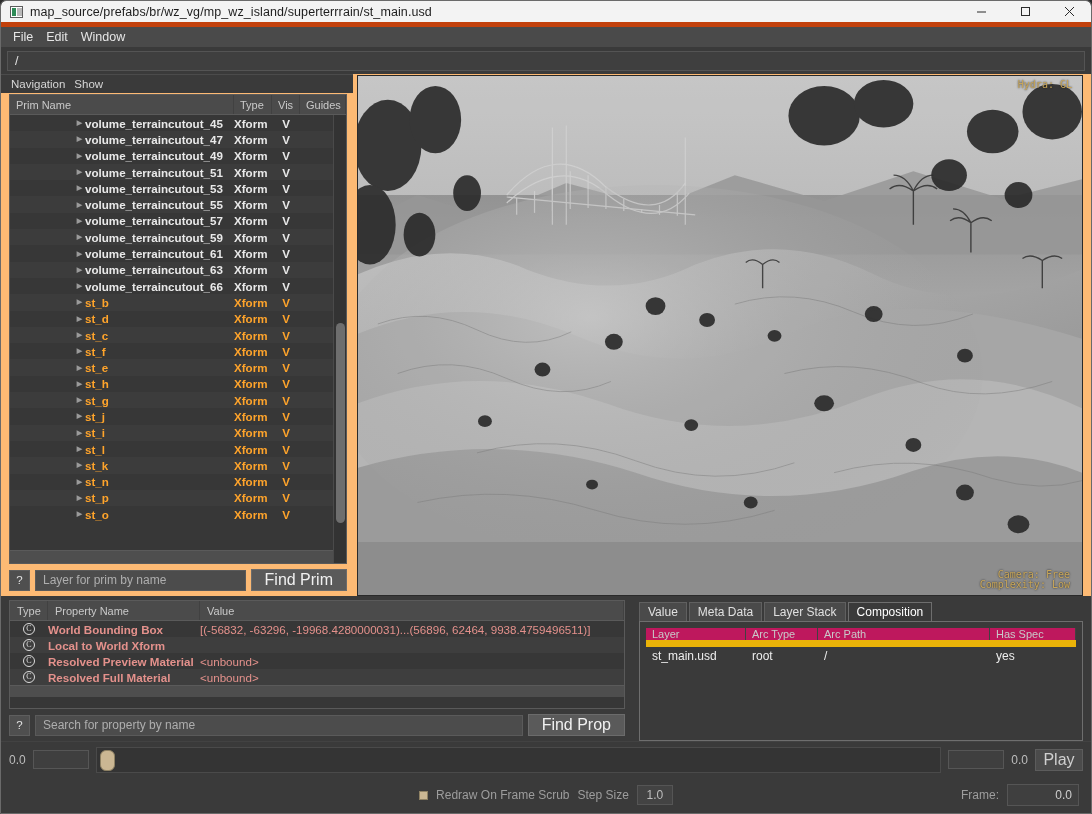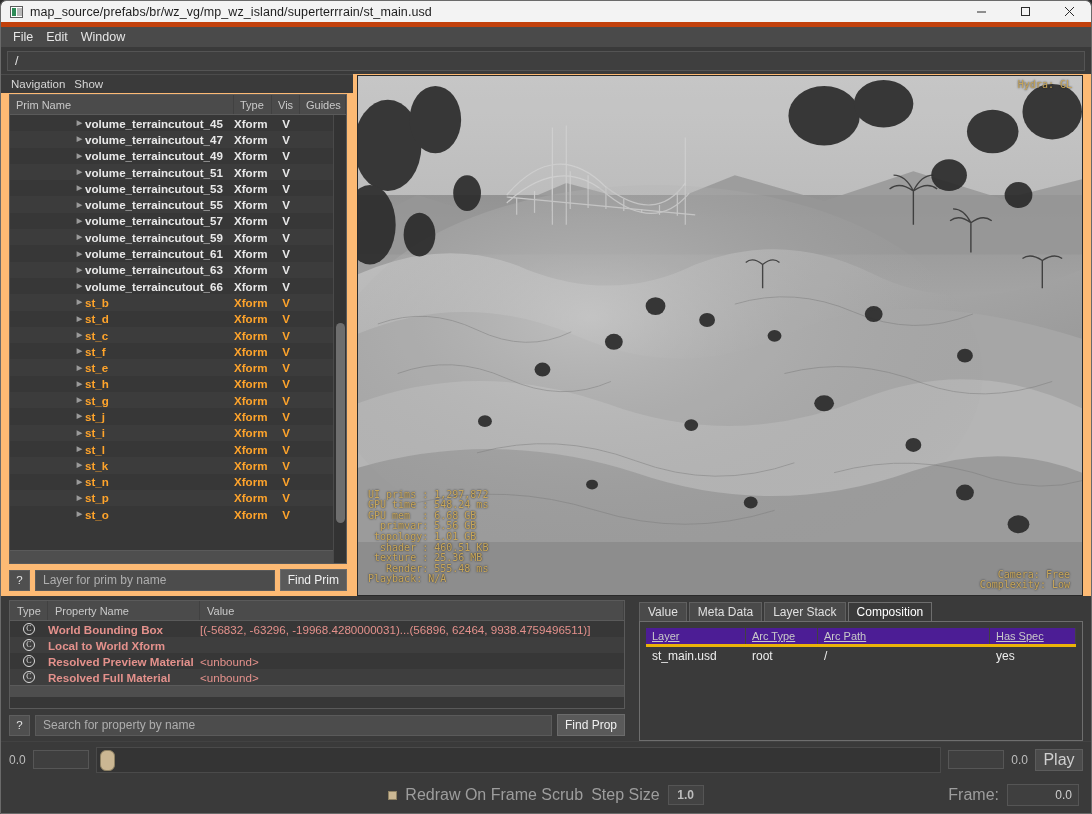--- a/index.html
+++ b/index.html
@@ -176,23 +176,23 @@
     display: flex; align-items: center; justify-content: center;
   }
   .search-field {
     flex: 1 1 auto; height: 21px;
     background: #4c4c4c; border: 1px solid #5a5a5a;
     display: flex; align-items: center; padding-left: 7px;
     font-size: 12px; color: #aeaeae;
   }
   .pbtn {
     height: 22px; background: #5a5a5a; border: 1px solid #6b6b6b;
-    color: #f0f0f0; font-size: 12px;
+    color: #f0f0f0; font-size: 16px;
     display: flex; align-items: center; justify-content: center;
-    padding: 0 7px; flex: 0 0 auto;
+    padding: 0 13px; flex: 0 0 auto;
   }
 
   
   #view-menubar {
     flex: 0 0 19px; height: 19px;
     background: #3a3a3a;
     display: flex; align-items: center; padding-left: 22px;
     border-top: 1px solid #4b4b4b;
   }
   #view-menubar .mi { font-size: 11.5px; color: #d6d6d6; margin-right: 12px; }
@@ -286,24 +286,23 @@
     flex: 1 1 auto; min-height: 0;
     margin: 0 8px 0 8px;
     border: 1px solid #6e6e6e; background: #3a3a3a;
     display: flex; flex-direction: column;
   }
   #insp-inner {
     margin: 6px; flex: 1 1 auto; min-height: 0;
     background: #3a3a3a; display: flex; flex-direction: column;
   }
   #insp-header {
-    flex: 0 0 19px; display: flex; background: #4c1d95;
+    flex: 0 0 19px; display: flex; background: #be185d;
     font-size: 11px; color: #c9c9c9;
-    border-bottom: 3px solid #eab308;
-    text-decoration: underline;
+    border-bottom: 7px solid #eab308;
   }
   #insp-header .th {
     display: flex; align-items: center; padding-left: 6px;
     border-right: 1px solid #414141; height: 100%;
   }
   .icol-layer { width: 100px; flex: 0 0 100px; }
   .icol-arct  { width: 72px; flex: 0 0 72px; }
   .icol-arcp  { flex: 1 1 auto; }
   .icol-spec  { width: 86px; flex: 0 0 86px; text-align: center; }
   .irow { display: flex; height: 18px; align-items: center; font-size: 12px; color: #ededed; }
@@ -341,26 +340,26 @@
     background: #3a3a3a; padding: 0 8px;
     position: relative;
   }
   #footer-center {
     margin: 0 auto; display: flex; align-items: center; gap: 8px;
   }
   .chk {
     width: 9px; height: 9px; background: #cbb793;
     border: 1px solid #8e8163;
   }
-  .f-label { font-size: 16px; color: #9d9d9d; }
+  .f-label { font-size: 12px; color: #9d9d9d; }
   .f-val {
     height: 20px; min-width: 36px; padding: 0 4px;
     background: #434343; border: 1px solid #555;
     color: #bdbdbd; font-size: 12px;
-    display: flex; align-items: center; justify-content: center; font-weight: bold;
+    display: flex; align-items: center; justify-content: center;
   }
   #footer-right {
     position: absolute; right: 12px;
     display: flex; align-items: center; gap: 8px;
   }
   #frame-val {
     width: 72px; height: 22px; background: #3f3f3f;
     border: 1px solid #555; color: #cfcfcf; font-size: 12px;
     display: flex; align-items: center; justify-content: flex-end;
     padding-right: 6px;
@@ -778,29 +777,20 @@
 
           <g stroke="#333333" stroke-width="1.4" fill="none" opacity="0.85">
             <path d="M560,150 l0,-34 M560,116 q-14,-10 -24,-2 M560,116 q14,-10 24,-2 M560,116 q-8,-16 -20,-16 M560,116 q8,-16 20,-16"></path>
             <path d="M618,178 l0,-30 M618,148 q-12,-9 -21,-2 M618,148 q12,-9 21,-2 M618,148 q-7,-14 -18,-14"></path>
             <path d="M690,214 l0,-28 M690,186 q-12,-8 -20,-2 M690,186 q12,-8 20,-2"></path>
             <path d="M408,214 l0,-24 M408,190 q-10,-8 -17,-2 M408,190 q10,-8 17,-2"></path>
           </g>
           <path d="M0,0 L730,0 L730,470 L0,470 Z" fill="#000" opacity="0.04"></path>
         </svg>
         <div class="hud" id="hud-hydra">Hydra: GL</div>
-        <div class="hud" id="hud-stats">UI prims : 1,297,872
-GPU time : 548.24 ms
-GPU mem  : 6.68 GB
-  primvar: 5.56 GB
- topology: 1.01 GB
-  shader : 460.51 KB
- texture : 25.36 MB
-   Render: 555.48 ms
-Playback: N/A</div>
         <div class="hud" id="hud-cam">Camera: Free
 Complexity: Low</div>
       </div>
     </div>
   </div>
 
   <div id="bottom">
 
     <div id="propcol">
       <div id="prop-box">

